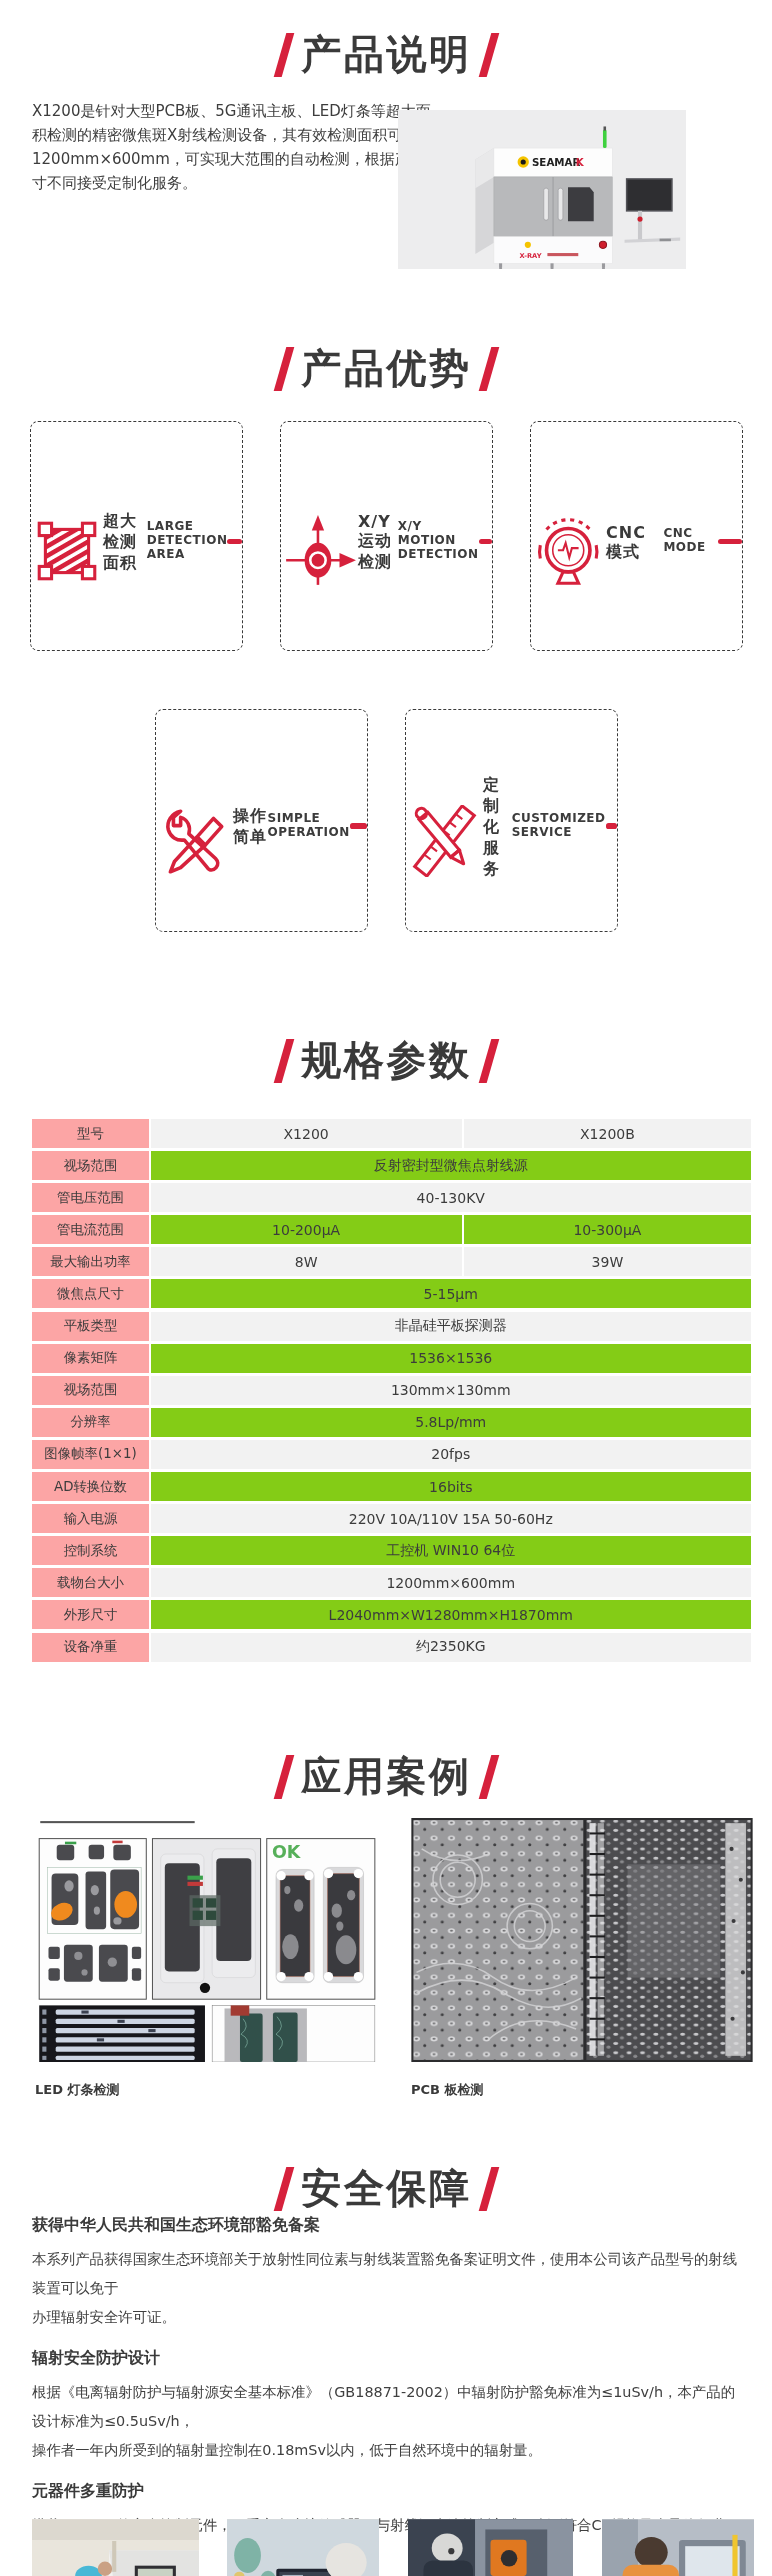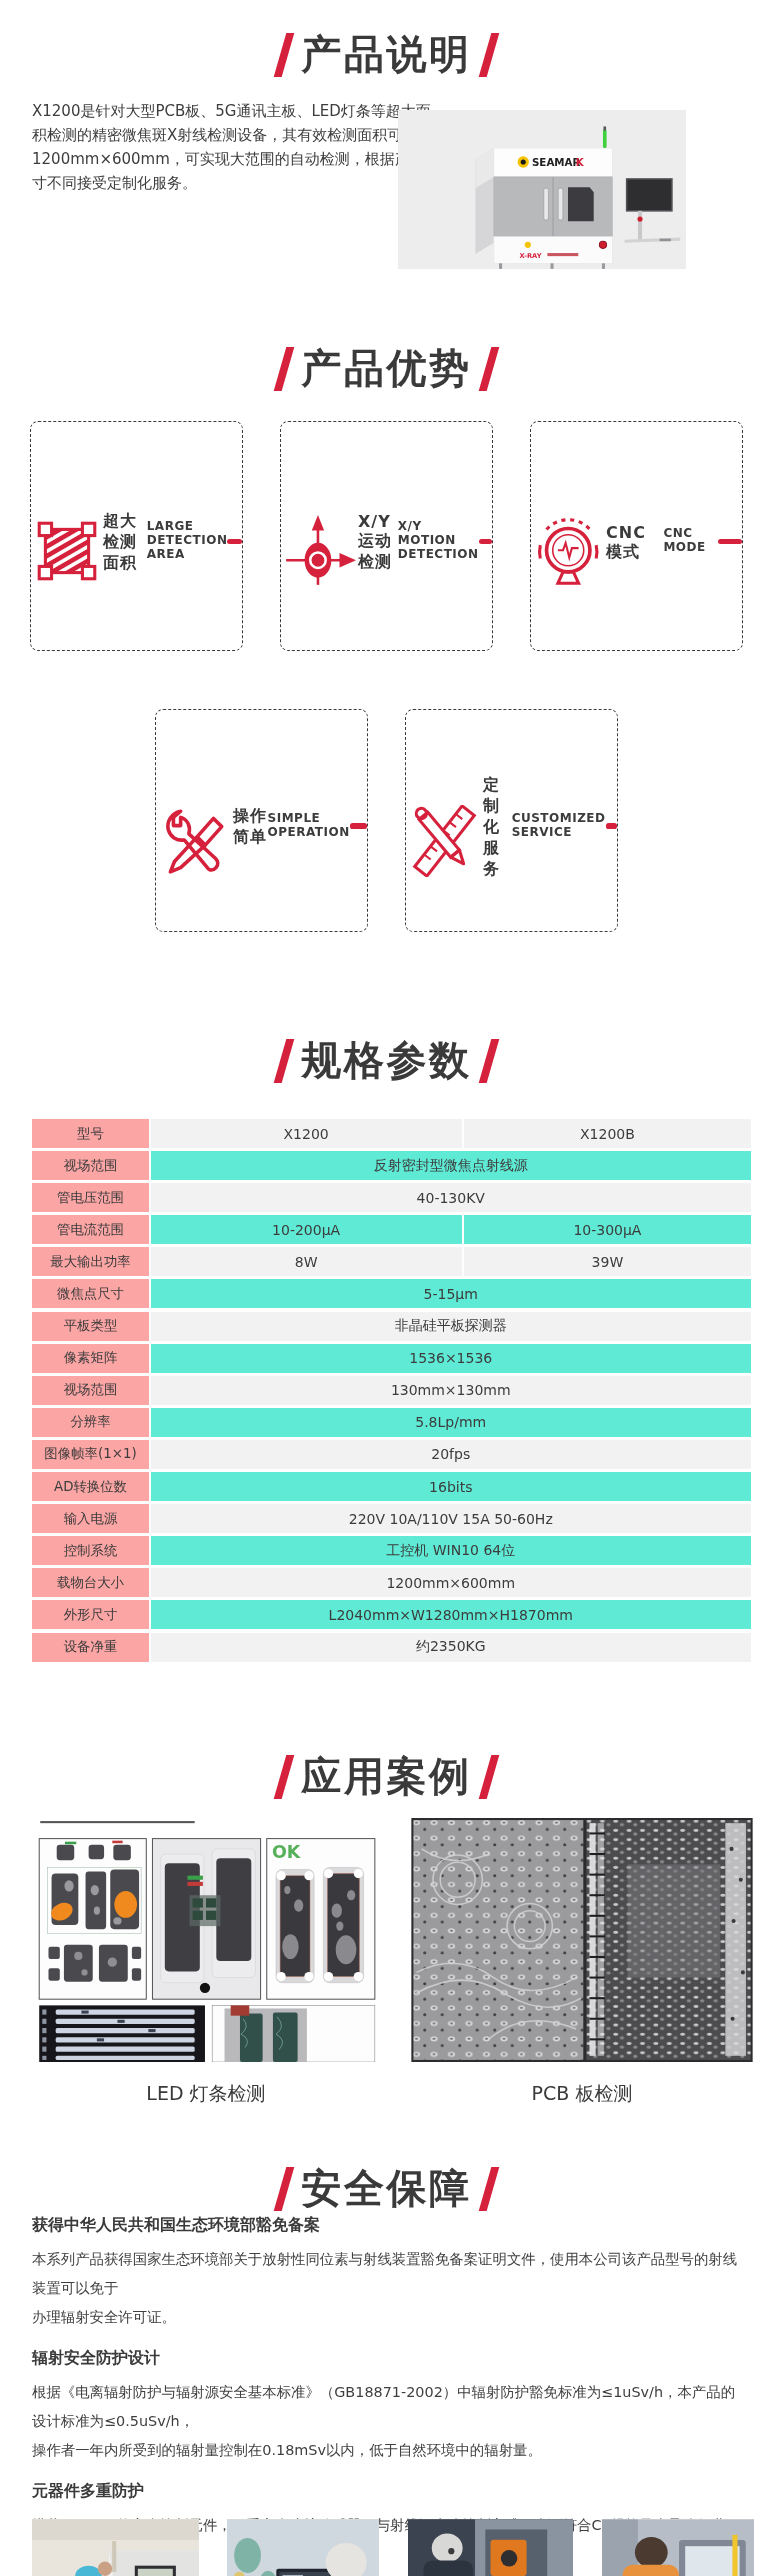--- a/index.html
+++ b/index.html
@@ -28,30 +28,30 @@
   .adv-cn { margin-top:13.4px; font-size:16px; font-weight:bold; letter-spacing:1px; color:#3a3a3a; }
   .adv-en { margin-top:8.2px; font-size:12px; font-weight:bold; letter-spacing:0.5px; color:#3c3c3c; }
   .adv-pill { margin-top:11.3px; width:34px; height:5.7px; border-radius:2.6px; background:#d6213c; }
 
   
   .spec-table { position:absolute; top:1119px; left:32px; width:719px; }
   .spec-row { display:flex; gap:1.5px; height:29px; margin-bottom:3.1px; }
   .spec-label { flex:0 0 117px; background:#fca5a5; display:flex; align-items:center; justify-content:center;
                 font-size:13.4px; color:#3c3c3c; }
   .spec-vals { flex:1; display:flex; gap:2.1px; }
-  .spec-v1, .spec-v2 { background:#5eead4; display:flex; align-items:center; justify-content:center;
+  .spec-v1, .spec-v2 { background:#84cc16; display:flex; align-items:center; justify-content:center;
                        font-size:14px; color:#3c3c3c; }
   .spec-v1 { flex:0 0 calc(52% - 1px); }
   .spec-v2 { flex:1; }
   .spec-row.span .spec-v1 { flex:1; }
   .spec-row.shade .spec-v1, .spec-row.shade .spec-v2 { background:#f2f2f2; }
 
   
   .case-img { position:absolute; top:1818px; height:244px; background:#fff; }
-  .case-caption { position:absolute; top:2081px; font-size:19px; font-weight:normal; color:#3a3a3a; text-align:center; }
+  .case-caption { position:absolute; top:2081px; font-size:13px; font-weight:bold; color:#3a3a3a; text-align:left; }
 
   
   .safety-text { position:absolute; top:2215px; left:32px; width:708px; }
   .safety-h { font-size:16px; font-weight:bold; color:#3a3a3a; }
   .safety-p { margin-top:9.3px; font-size:14.4px; color:#3f3f3f; }
   .safety-p .ln { line-height:29px; }
   .safety-h + .safety-p { margin-top:9.3px; }
   .safety-p + .safety-h { margin-top:15.5px; }
 
   .photo { position:absolute; top:2519px; height:155px; overflow:hidden; background:#ddd; }

